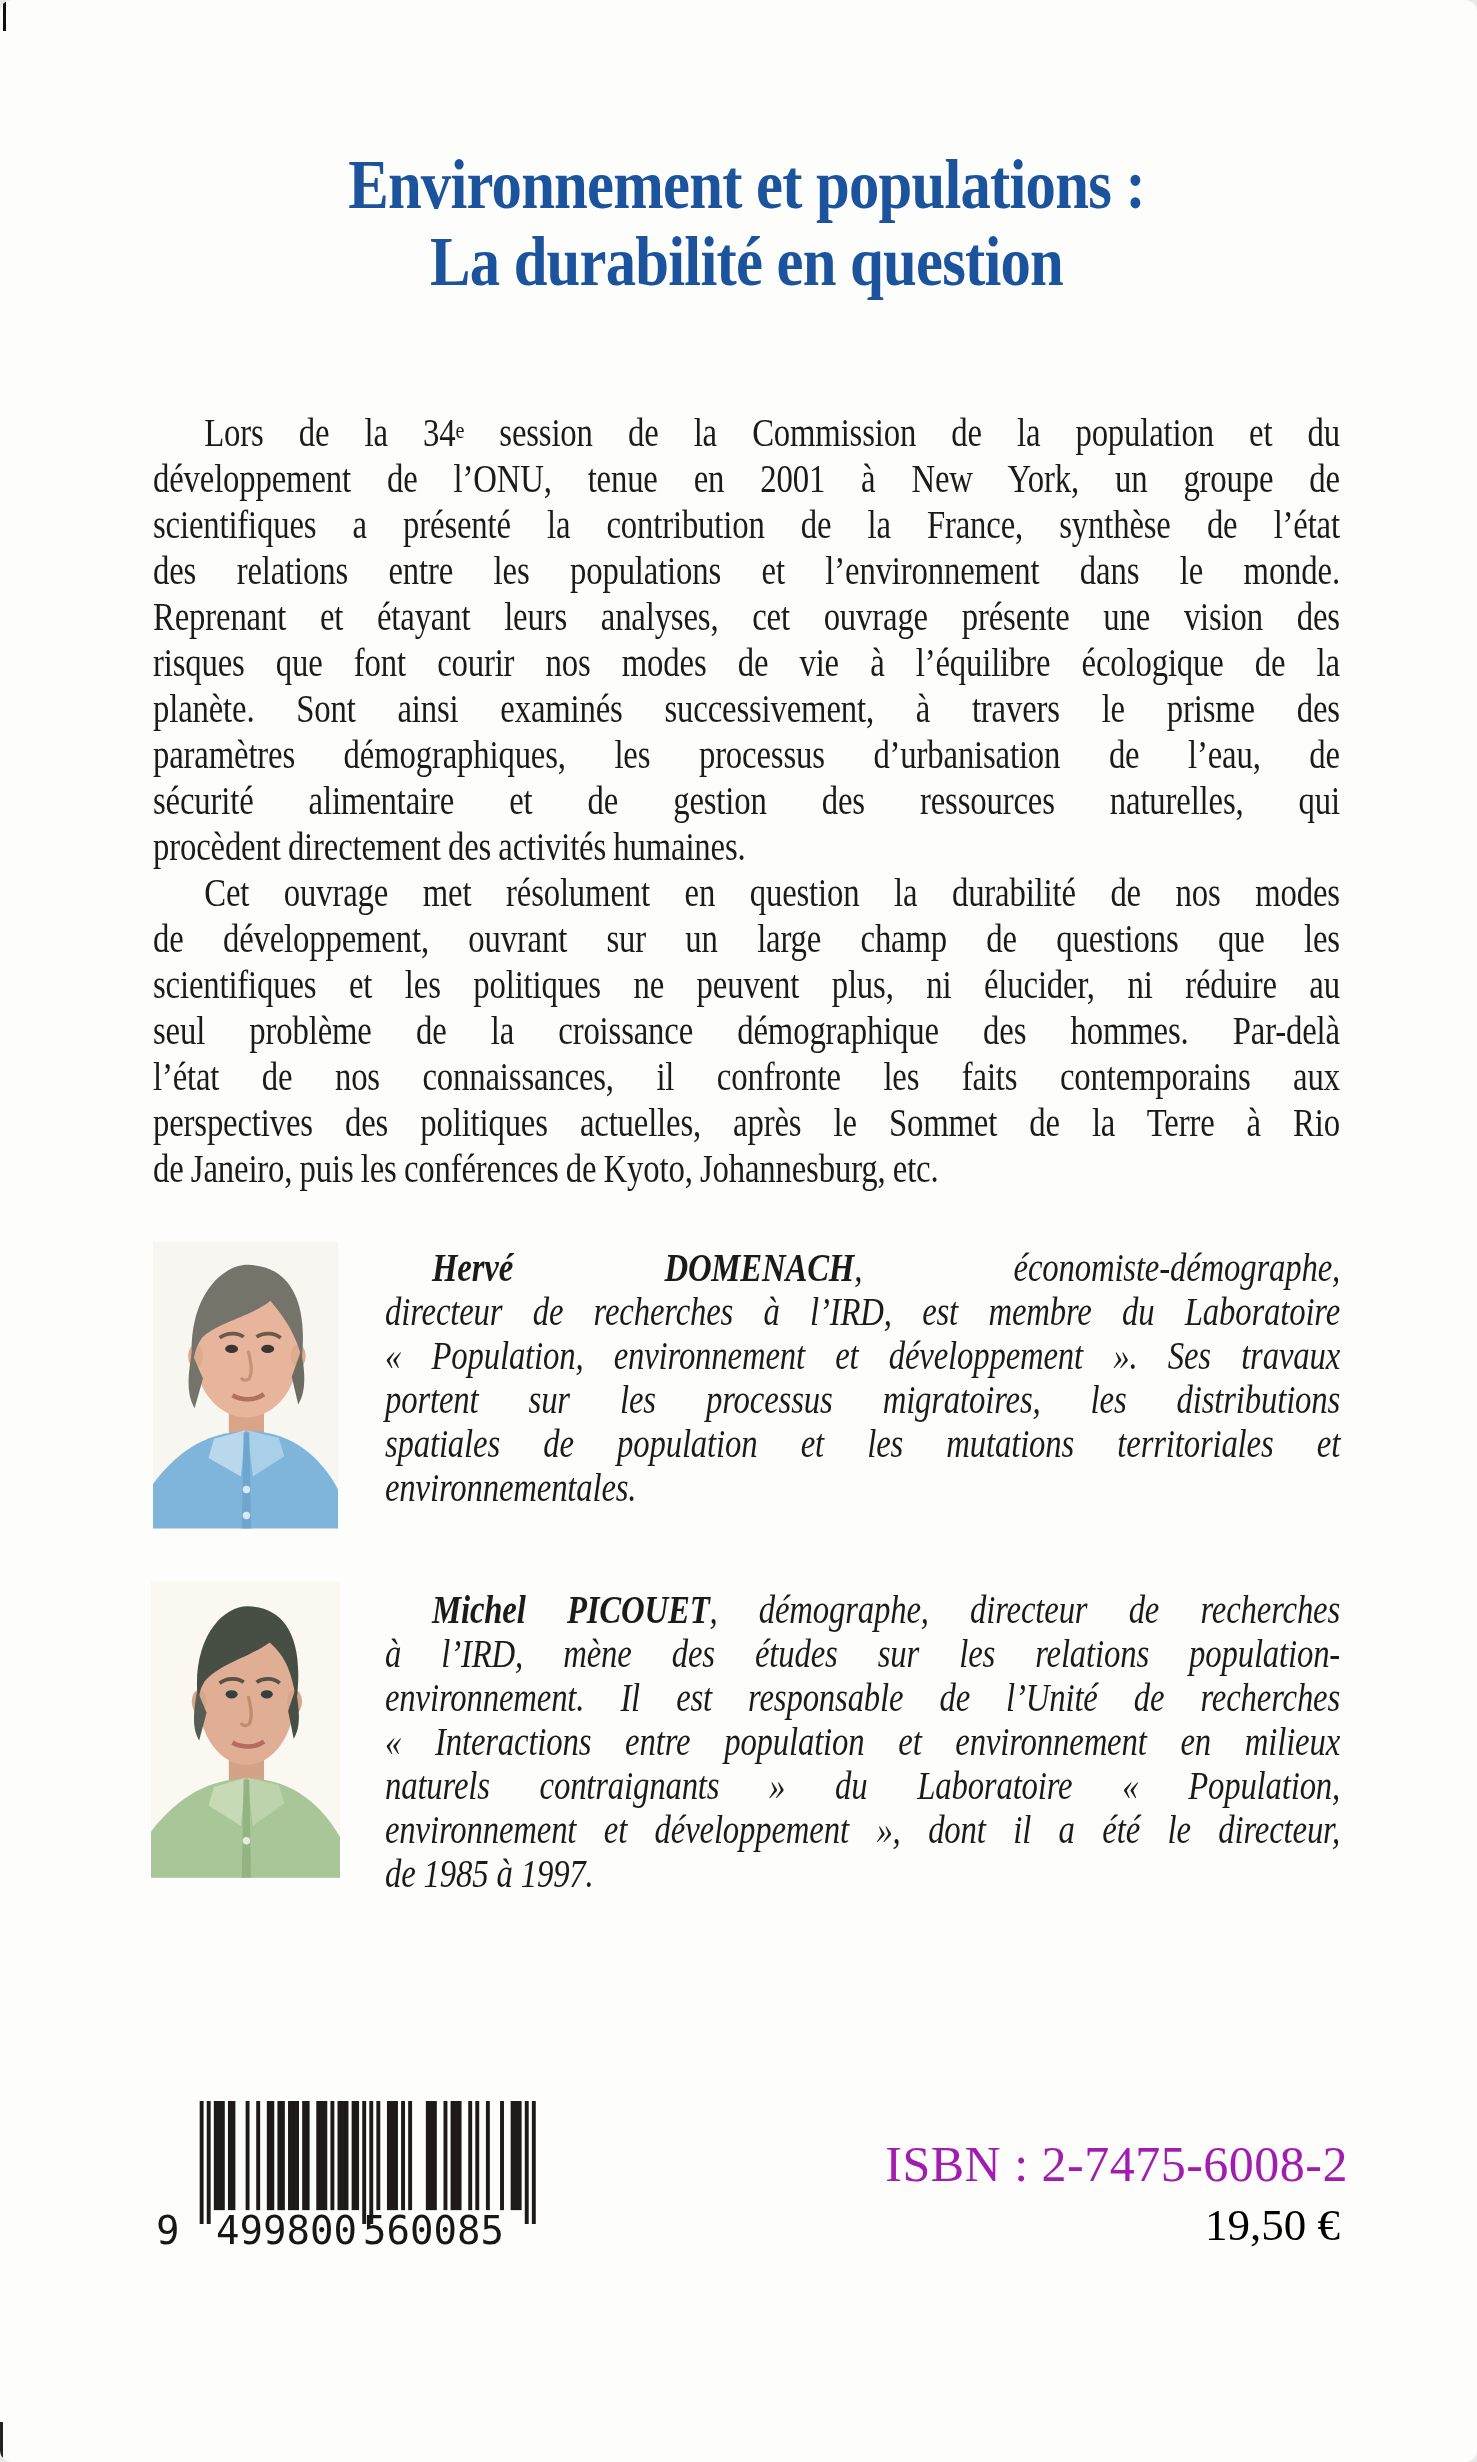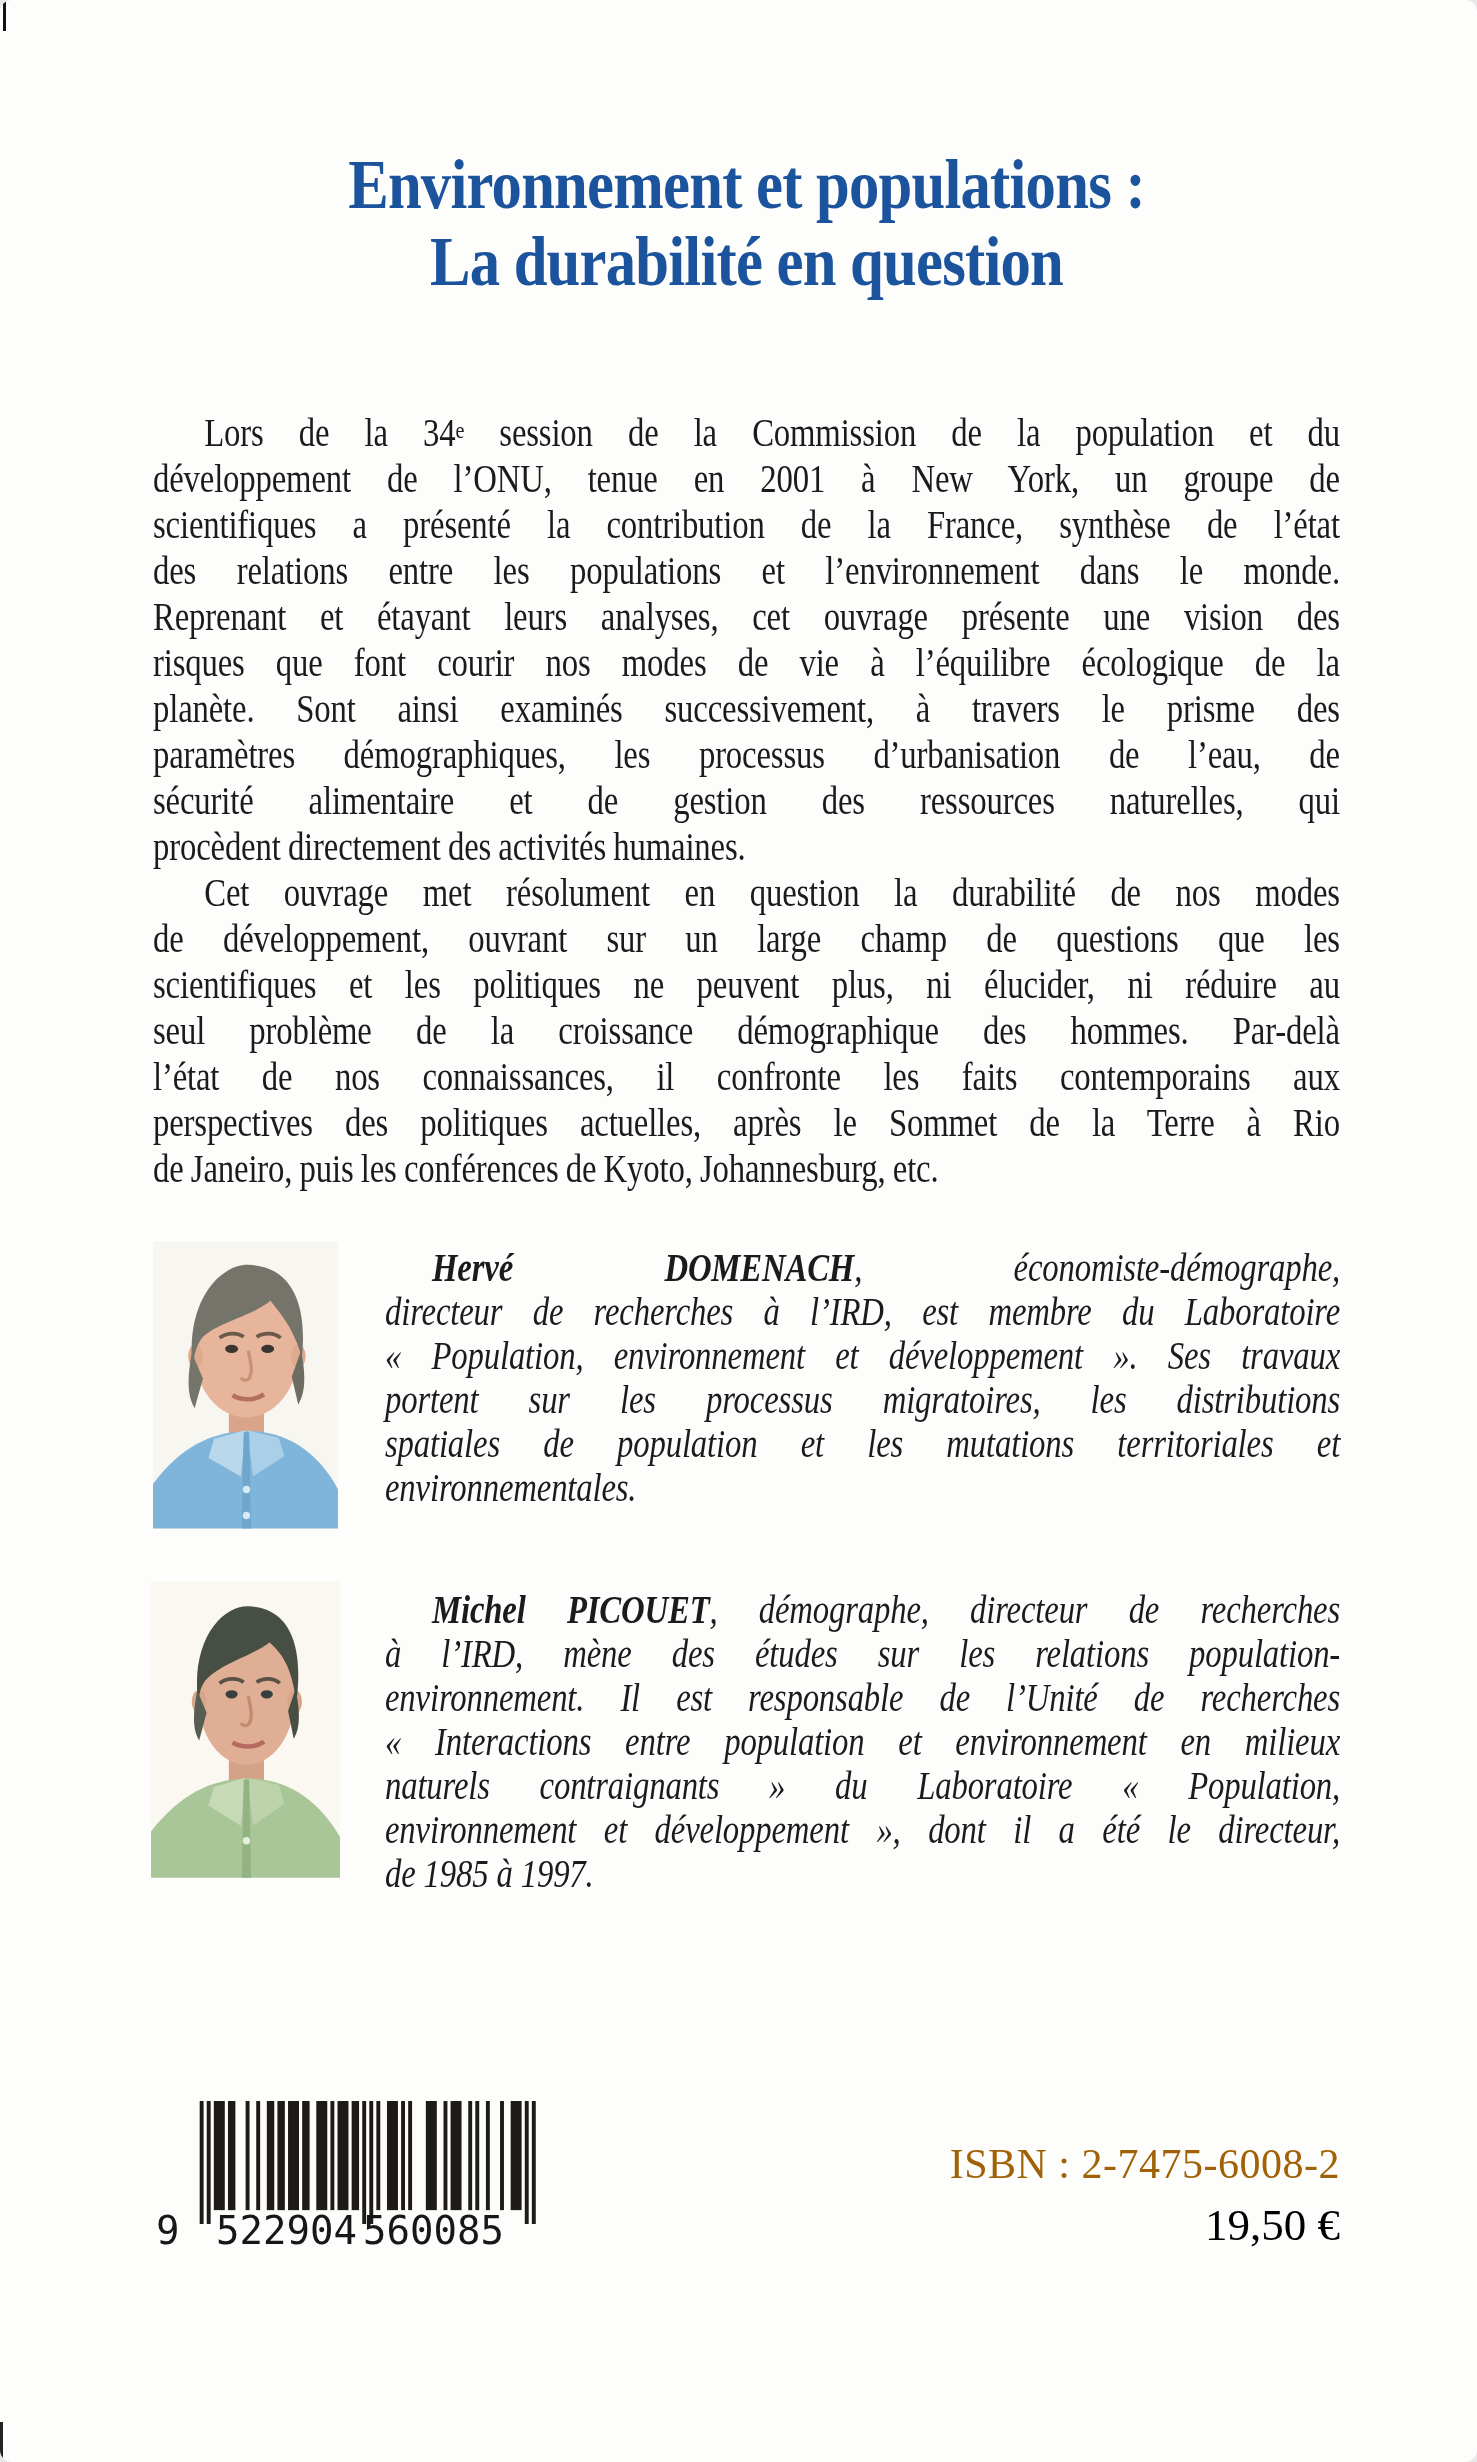--- a/index.html
+++ b/index.html
@@ -50,22 +50,22 @@
   
   .barcode-bars{position:absolute;left:199px;top:2101px;}
   .bc-digit{
     position:absolute;top:2211px;
     font-family:"DejaVu Sans Mono",monospace;font-size:39px;line-height:39px;color:#171717;
   }
   .bc-9{left:156px;}
   .bc-g1{left:216px;}
   .bc-g2{left:363px;}
   .isbn{
-    position:absolute;right:137px;top:2141px;
-    font-size:42px;line-height:46px;color:#a16207;letter-spacing:0.5px;
+    position:absolute;right:129px;top:2141px;
+    font-size:50px;line-height:46px;color:#a21caf;letter-spacing:0.5px;
   }
   .price{
     position:absolute;right:137px;top:2200px;
     font-size:45px;line-height:50px;color:#000000;
   }
 </style>
 </head>
 <body>
 
 <div class="sheet">
@@ -190,20 +190,20 @@
       <rect x="271.29" y="0" width="11.86" height="118" fill="#1d1a18"></rect>
       <rect x="290.40" y="0" width="4.22" height="118" fill="#1d1a18"></rect>
       <rect x="298.04" y="0" width="4.22" height="118" fill="#1d1a18"></rect>
       <rect x="309.51" y="0" width="4.22" height="118" fill="#1d1a18"></rect>
       <rect x="324.79" y="0" width="4.22" height="118" fill="#1d1a18"></rect>
       <rect x="336.25" y="0" width="11.86" height="118" fill="#1d1a18"></rect>
       <rect x="351.54" y="0" width="4.22" height="133" fill="#1d1a18"></rect>
       <rect x="359.18" y="0" width="4.22" height="133" fill="#1d1a18"></rect>
     </svg>
   <span class="bc-digit bc-9">9</span>
-  <span class="bc-digit bc-g1">522904</span>
+  <span class="bc-digit bc-g1">499800</span>
   <span class="bc-digit bc-g2">560085</span>
 
   <div class="isbn">ISBN : 2-7475-6008-2</div>
   <div class="price">19,50 €</div>
 
 </div>
 
 
 </body></html>

